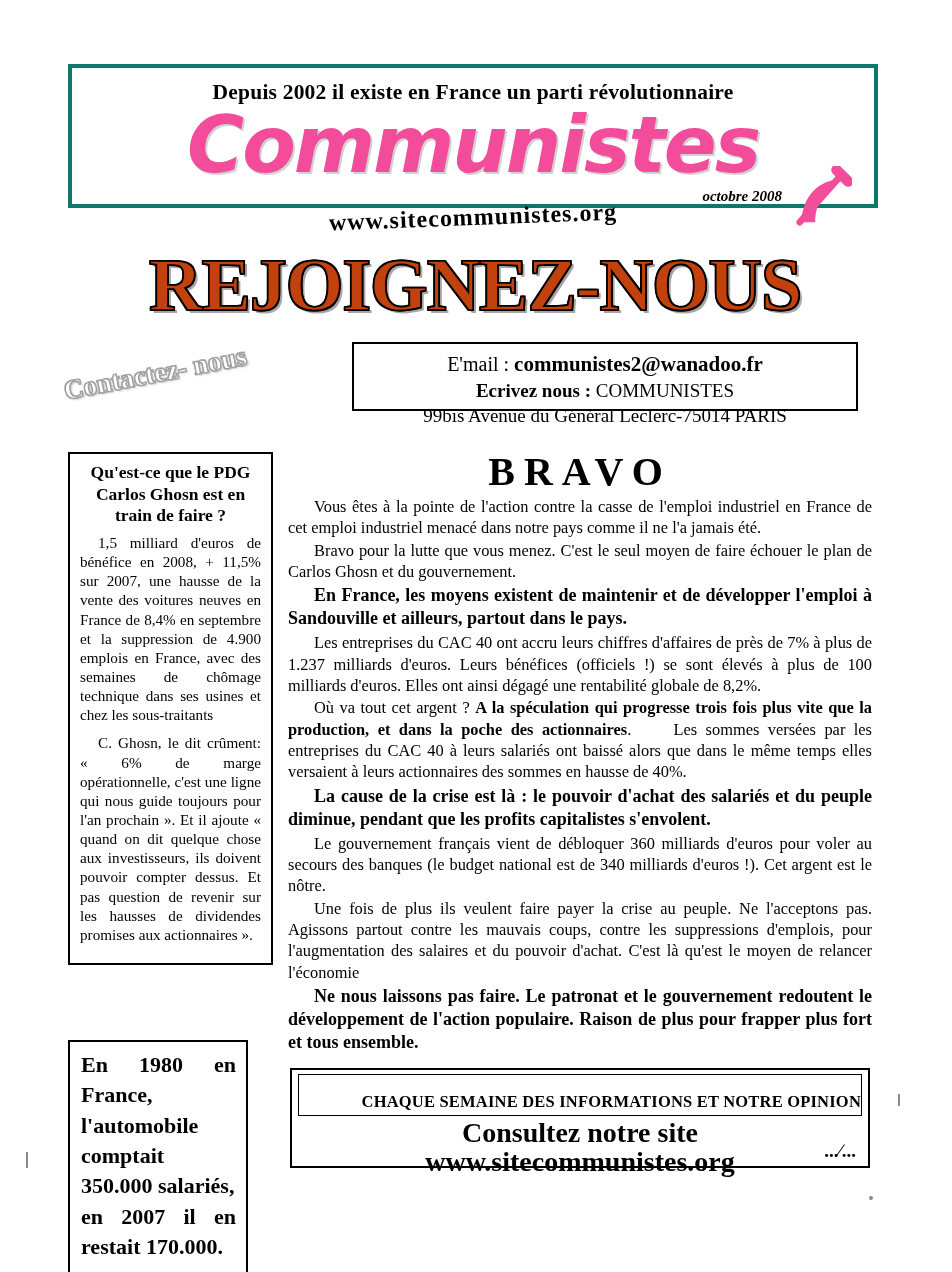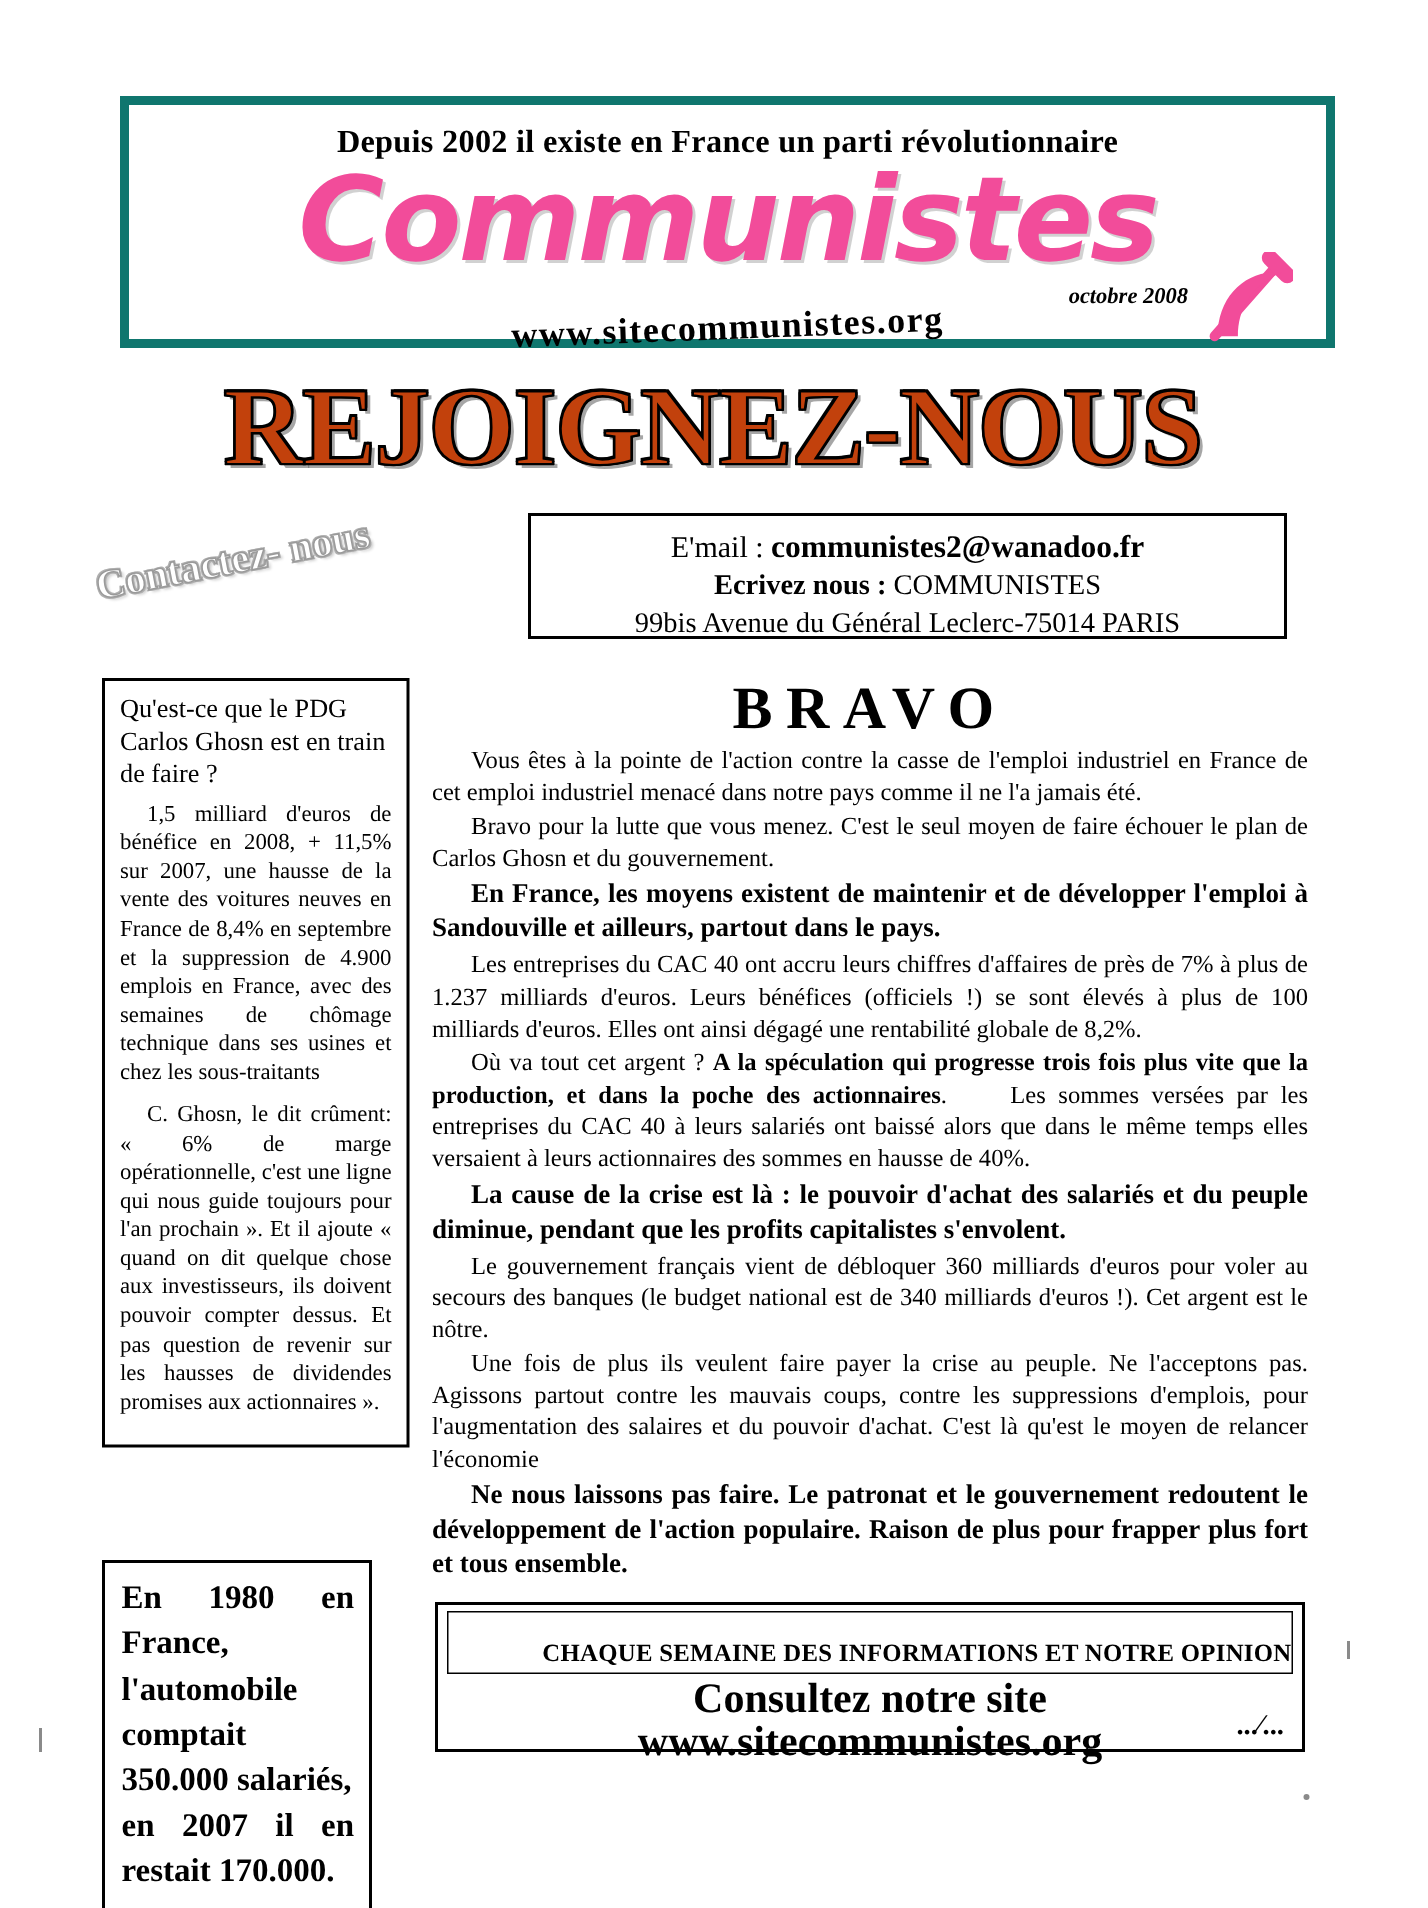--- a/index.html
+++ b/index.html
@@ -21,25 +21,25 @@
     position: absolute;
     left: 0; top: 0;
     width: 952px;
     height: 1272px;
     background: #ffffff;
   }
 
   
   .masthead {
     position: absolute;
-    left: 80px;
+    left: 68px;
     top: 64px;
     width: 810px;
-    height: 168px;
-    border: 6px solid #0f766e;
+    height: 144px;
+    border: 4px solid #0f766e;
     box-sizing: border-box;
     background: #fff;
   }
   .masthead-tagline {
     text-align: center;
     font-size: 21.5px;
     font-weight: bold;
     margin-top: 12px;
     letter-spacing: 0.2px;
   }
@@ -121,21 +121,21 @@
     transform: rotate(-11deg);
     white-space: nowrap;
   }
 
   
   .contact-box {
     position: absolute;
     left: 352px;
     top: 342px;
     width: 506px;
-    height: 84px;
+    height: 69px;
     border: 2px solid #000;
     box-sizing: border-box;
     background: #fff;
     text-align: center;
     padding-top: 8px;
   }
   .contact-line1 {
     font-size: 20px;
   }
   .contact-line1 .mail {
@@ -159,22 +159,22 @@
     top: 452px;
     width: 205px;
     border: 2px solid #000;
     box-sizing: border-box;
     background: #fff;
     padding: 8px 10px 10px 10px;
   }
   .left-box h2 {
     margin: 0 0 6px 0;
     font-size: 17.5px;
-    font-weight: normal;
-    text-align: left;
+    font-weight: bold;
+    text-align: center;
     line-height: 1.24;
   }
   .left-box p {
     margin: 0 0 9px 0;
     font-size: 15.2px;
     line-height: 1.26;
     text-align: justify;
     text-indent: 18px;
   }
 

